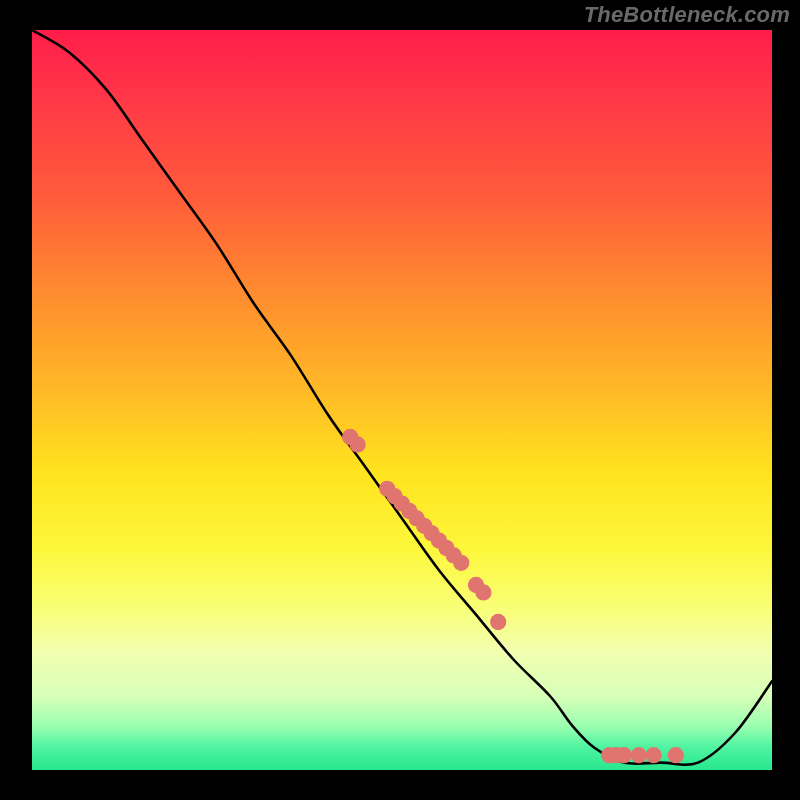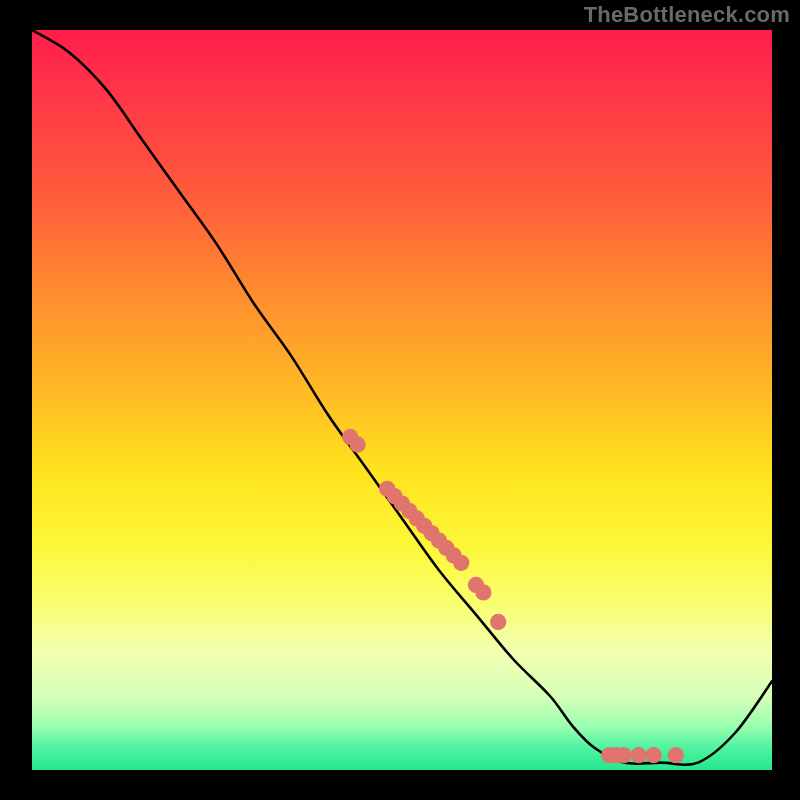--- a/index.html
+++ b/index.html
@@ -9,20 +9,21 @@
     width: 800px;
     height: 800px;
     overflow: hidden;
     font-family: Arial, Helvetica, sans-serif;
   }
   .canvas {
     position: relative;
     width: 800px;
     height: 800px;
     background: #000;
+    font-style: italic;
   }
   .watermark {
     position: absolute;
     top: 2px;
     right: 10px;
     color: #696969;
     font-size: 22px;
     font-weight: 600;
     letter-spacing: 0.2px;
     z-index: 20;

